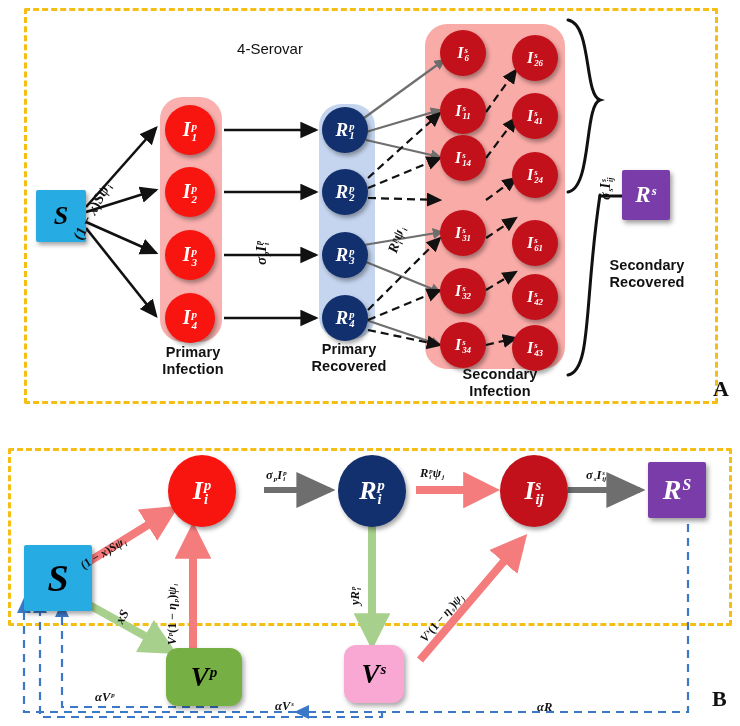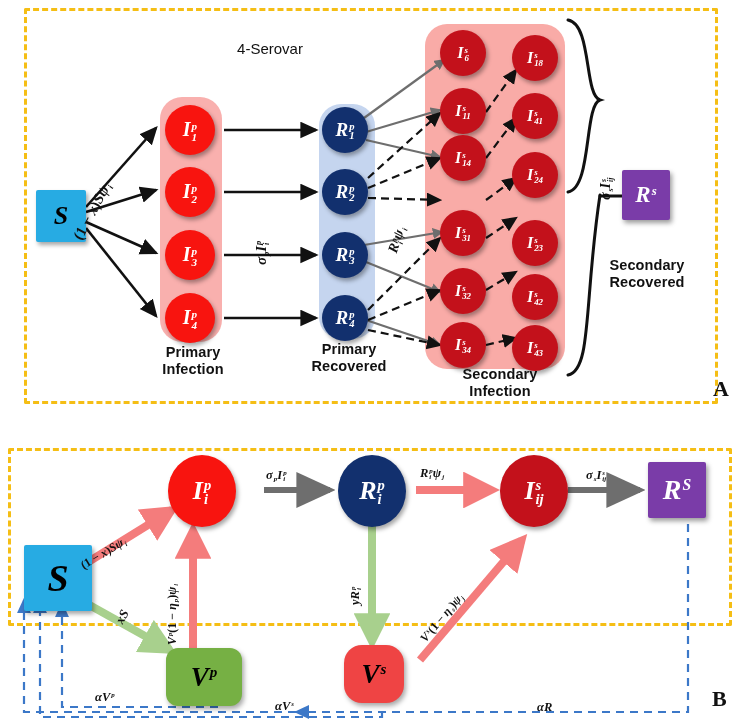--- a/index.html
+++ b/index.html
@@ -39,21 +39,21 @@
         box-sizing:border-box;}
   .circle{border-radius:50%;}
   .sq{border-radius:2px;}
 
   .n-ip{background:#F8140F;box-shadow:2px 3px 4px rgba(0,0,0,.35);}
   .n-rp{background:#12306E;box-shadow:2px 3px 4px rgba(0,0,0,.35);}
   .n-is{background:#C3111B;box-shadow:2px 3px 4px rgba(0,0,0,.35);}
   .n-rs{background:#7A3CA8;box-shadow:2px 3px 5px rgba(0,0,0,.4);}
   .n-s {background:#27ABE3;box-shadow:2px 3px 4px rgba(0,0,0,.35);color:#000;}
   .n-vp{background:#76B044;border-radius:12px;box-shadow:2px 3px 5px rgba(0,0,0,.35);color:#000;}
-  .n-vs{background:#ef4444;border-radius:18px;box-shadow:2px 3px 5px rgba(0,0,0,.35);color:#000;}
+  .n-vs{background:#f9a8d4;border-radius:12px;box-shadow:2px 3px 5px rgba(0,0,0,.35);color:#000;}
 
   
   .m{display:inline-block;white-space:nowrap;}
   .stk{display:inline-flex;flex-direction:column;align-items:flex-start;
        vertical-align:middle;line-height:.92;margin-left:1px;}
   .stk .sup{font-size:.56em;}
   .stk .sub{font-size:.56em;}
   .onlysub{display:inline-block;font-size:.56em;vertical-align:-.35em;margin-left:1px;}
   .onlysup{display:inline-block;font-size:.56em;vertical-align:.55em;margin-left:1px;}
 
@@ -259,39 +259,39 @@
   <div class="node circle n-is" style="left:440px;top:322px;width:46px;height:46px;font-size:16px;">
     <span class="m">I<span class="stk">
           <span class="sup">s</span>
           <span class="sub">34</span>
         </span></span>
   </div>
 
   <div class="node circle n-is" style="left:512px;top:35px;width:46px;height:46px;font-size:16px;">
     <span class="m">I<span class="stk">
           <span class="sup">s</span>
-          <span class="sub">18</span>
+          <span class="sub">26</span>
         </span></span>
   </div>
   <div class="node circle n-is" style="left:512px;top:93px;width:46px;height:46px;font-size:16px;">
     <span class="m">I<span class="stk">
           <span class="sup">s</span>
           <span class="sub">41</span>
         </span></span>
   </div>
   <div class="node circle n-is" style="left:512px;top:152px;width:46px;height:46px;font-size:16px;">
     <span class="m">I<span class="stk">
           <span class="sup">s</span>
           <span class="sub">24</span>
         </span></span>
   </div>
   <div class="node circle n-is" style="left:512px;top:220px;width:46px;height:46px;font-size:16px;">
     <span class="m">I<span class="stk">
           <span class="sup">s</span>
-          <span class="sub">23</span>
+          <span class="sub">61</span>
         </span></span>
   </div>
   <div class="node circle n-is" style="left:512px;top:274px;width:46px;height:46px;font-size:16px;">
     <span class="m">I<span class="stk">
           <span class="sup">s</span>
           <span class="sub">42</span>
         </span></span>
   </div>
   <div class="node circle n-is" style="left:512px;top:325px;width:46px;height:46px;font-size:16px;">
     <span class="m">I<span class="stk">

